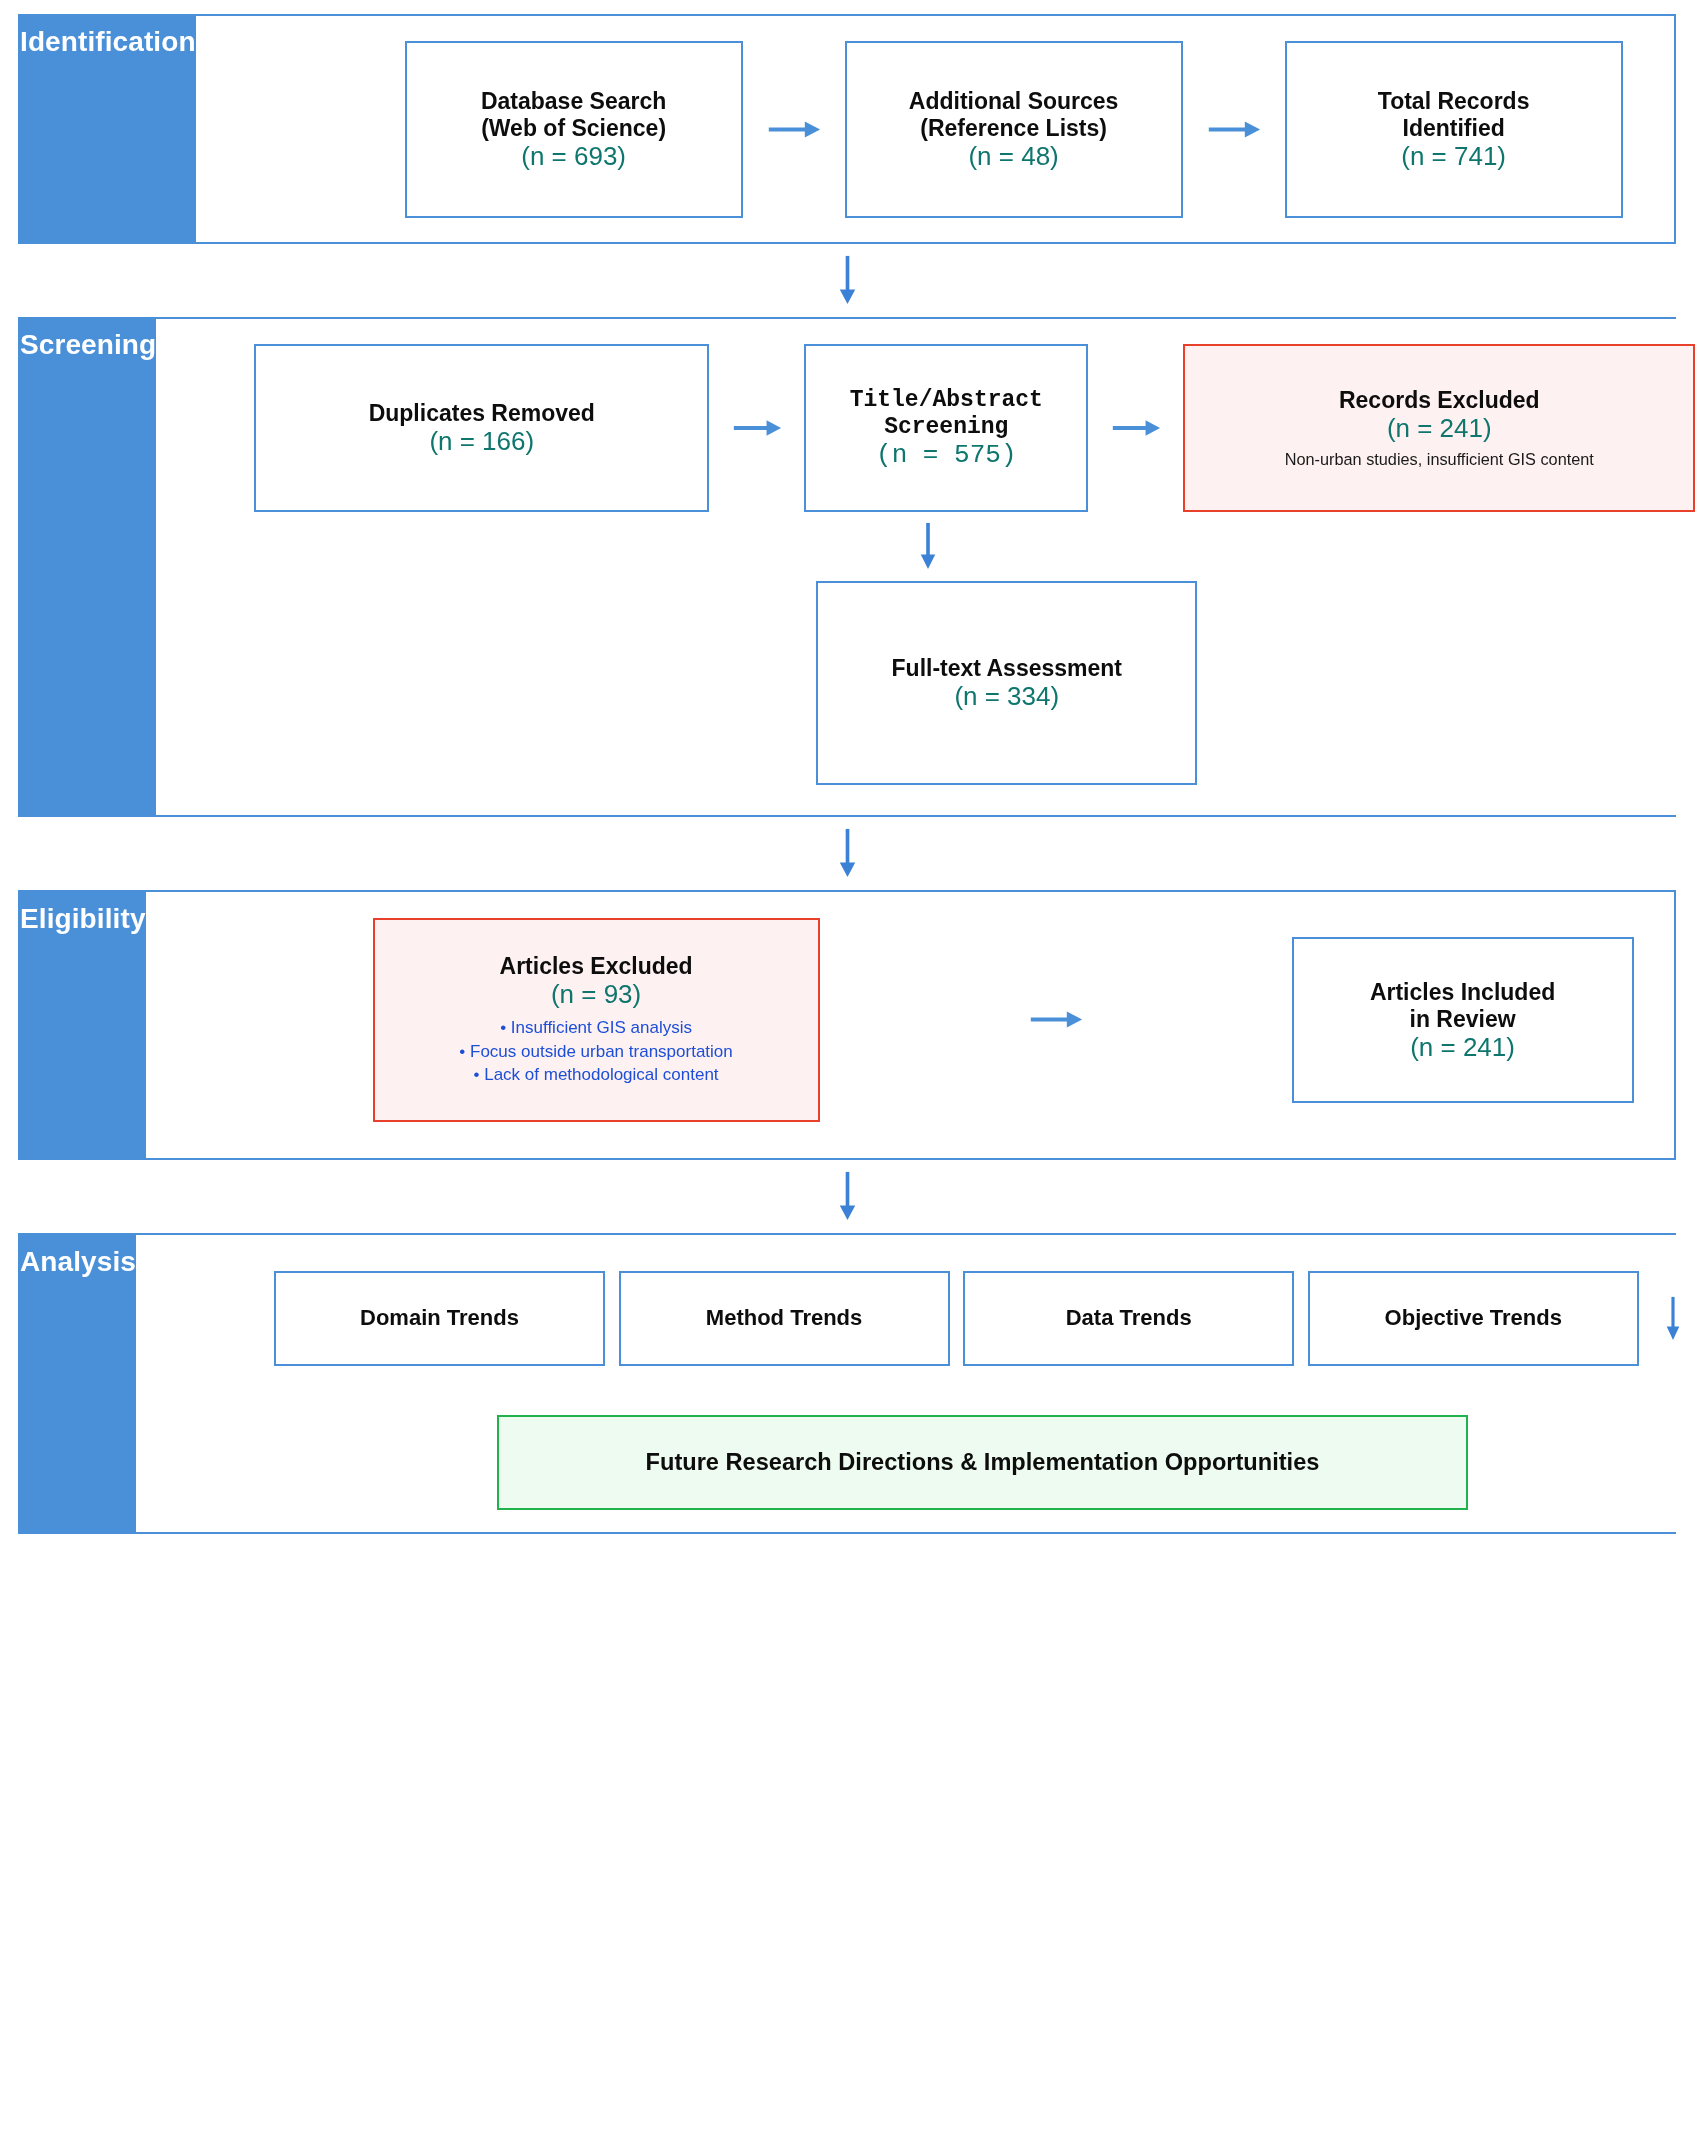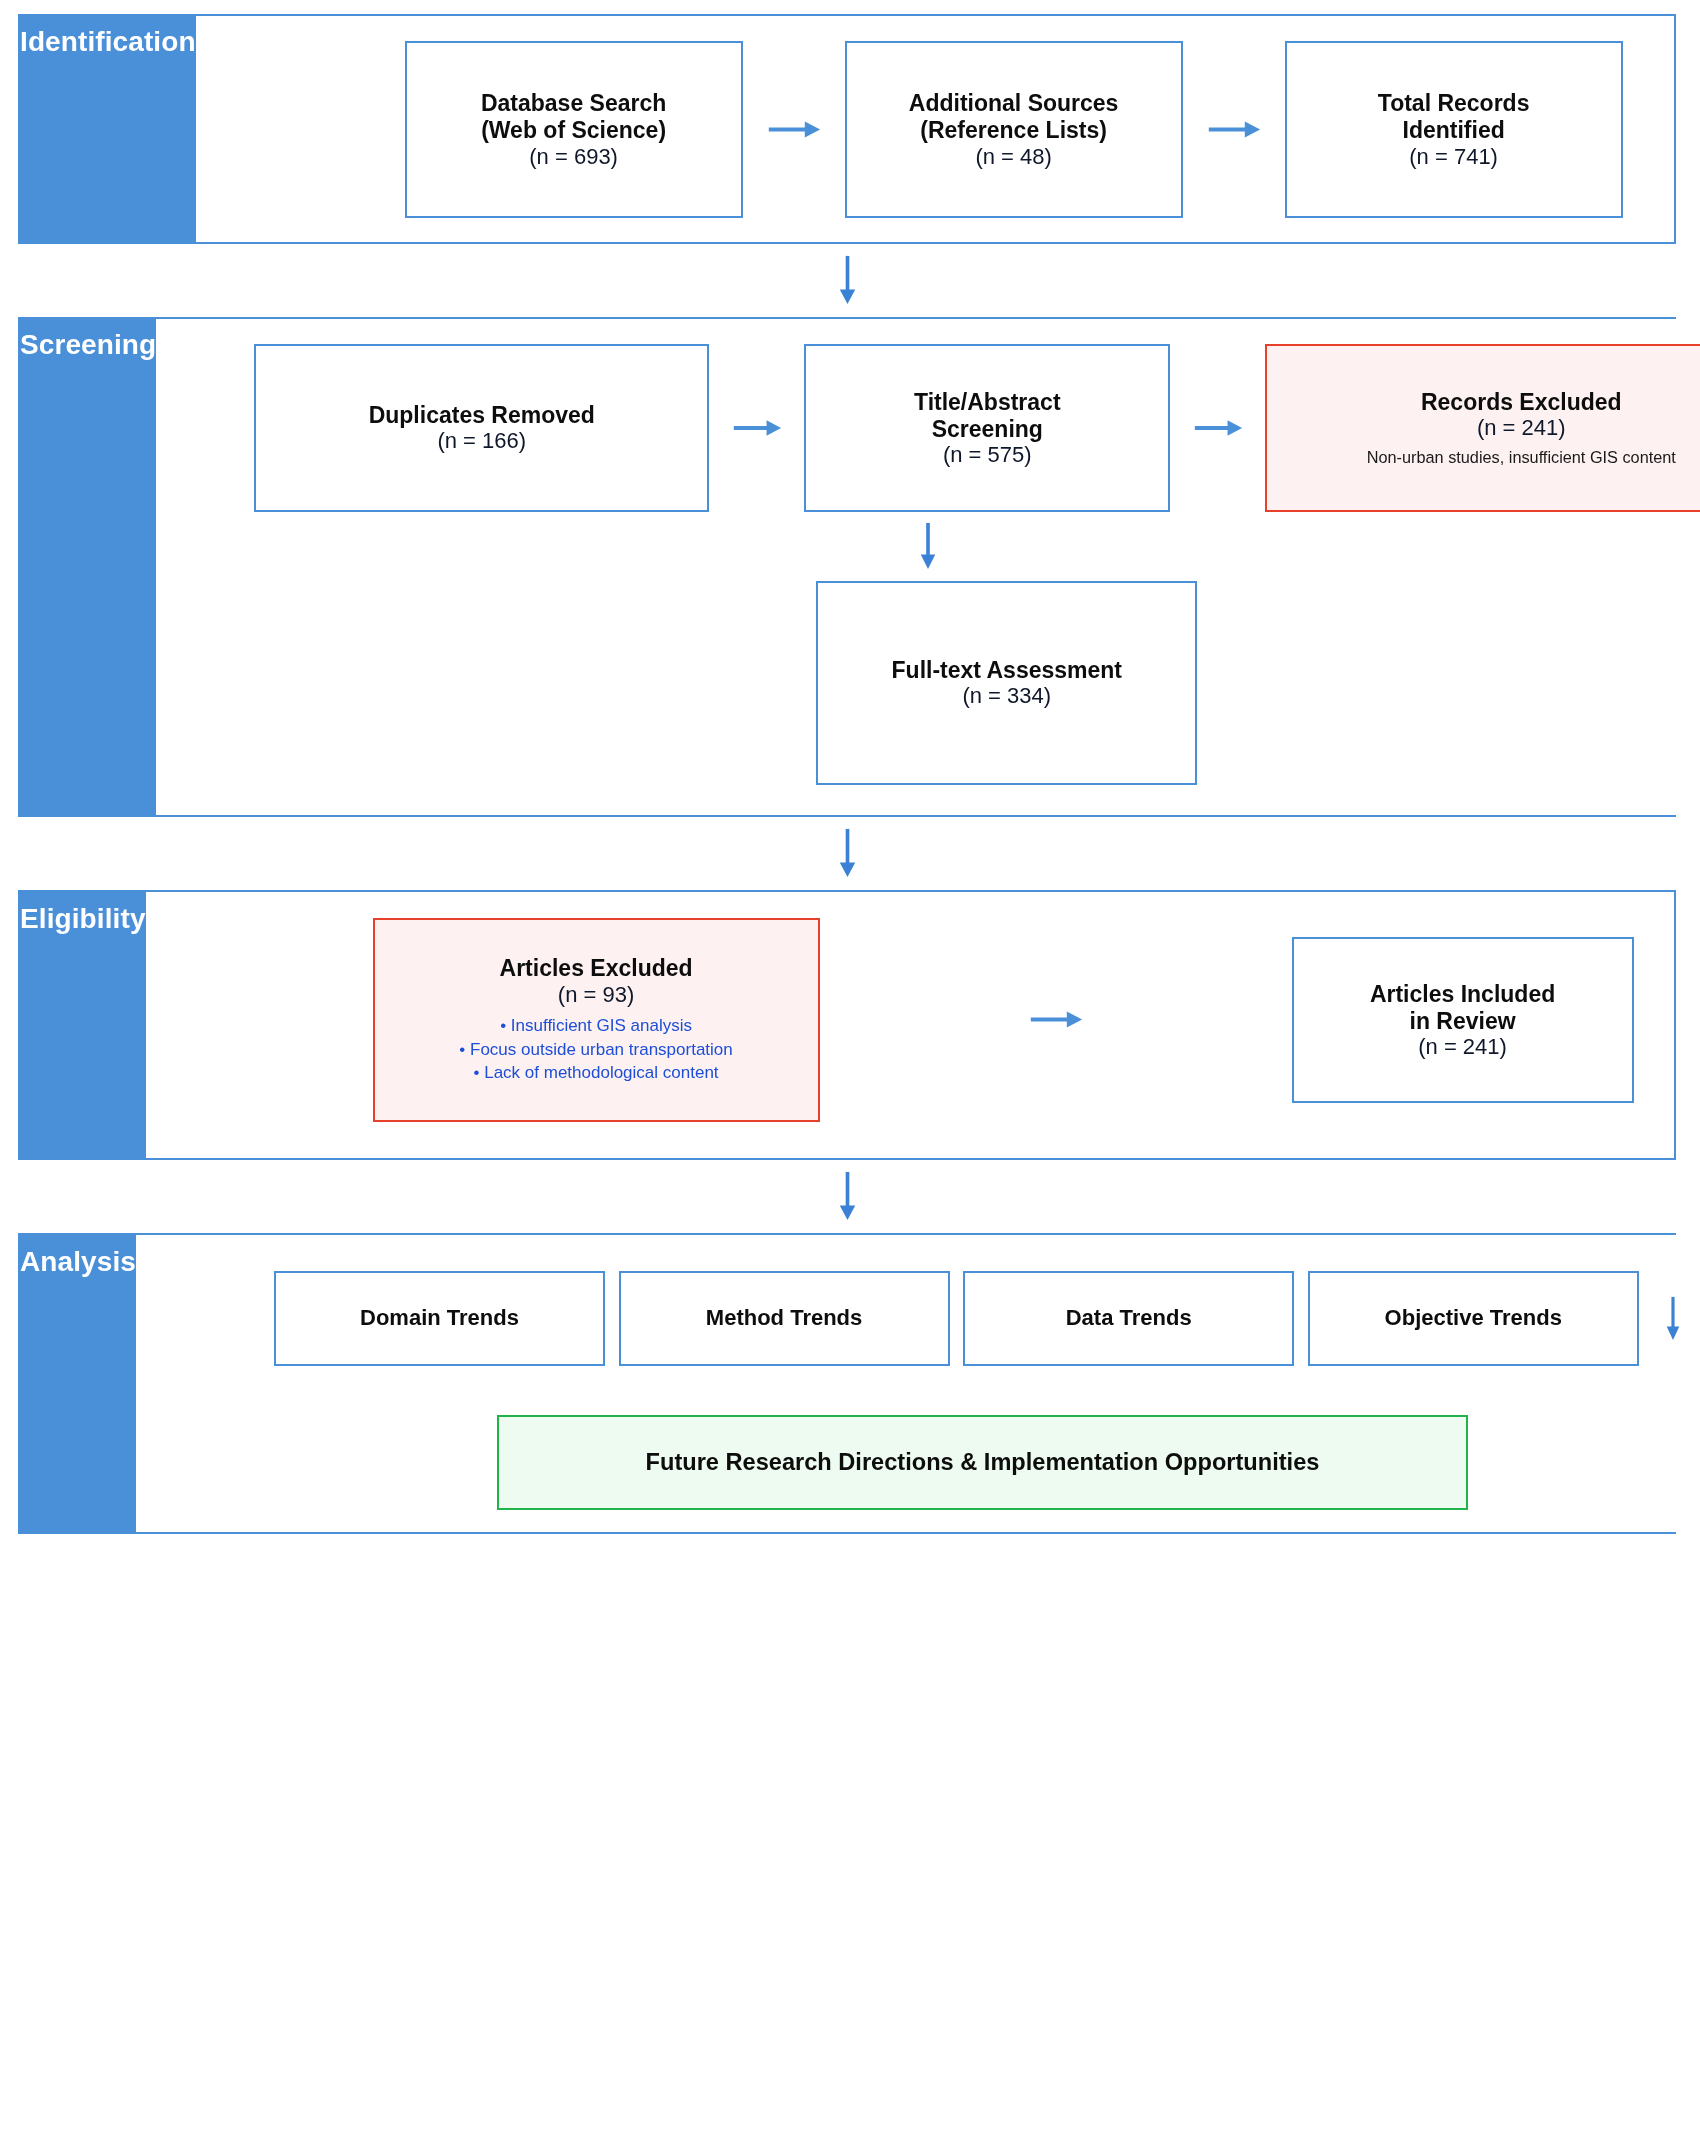--- a/index.html
+++ b/index.html
@@ -77,23 +77,23 @@
     border-color: #22b24c;
     background: #eefbf0;
   }
   .node-title {
     font-size: 23px;
     font-weight: bold;
     line-height: 1.18;
     color: #0d0d0d;
   }
   .node-count {
-    font-size: 22px;
+    font-size: 26px;
     font-weight: normal;
-    color: #0f172a;
+    color: #0f766e;
     margin-top: 0;
     line-height: 1.1;
   }
   .node-note {
     font-size: 16.3px;
     font-weight: normal;
     color: #1a1a1a;
     margin-top: 6.3px;
     line-height: 1.25;
   }
@@ -125,21 +125,21 @@
   .ident-row .arrow-right { width: 102px; }
 
   
   .screen-row-1 {
     display: flex;
     align-items: center;
     padding-top: 25.4px;
     padding-left: 98px;
   }
   .box-dup  { width: 455px; height: 168px; }
-  .box-ta   { width: 366px; height: 168px; }
+  .box-ta   { width: 284px; height: 168px; font-family: Liberation Mono, monospace; }
   .box-rex  { width: 512px; height: 168px; }
   .screen-row-1 .arrow-right { width: 95px; }
 
   .screen-mid-arrow {
     height: 69px;
     display: flex;
     align-items: center;
     padding-left: 762px;
     color: #3b82d6;
   }

